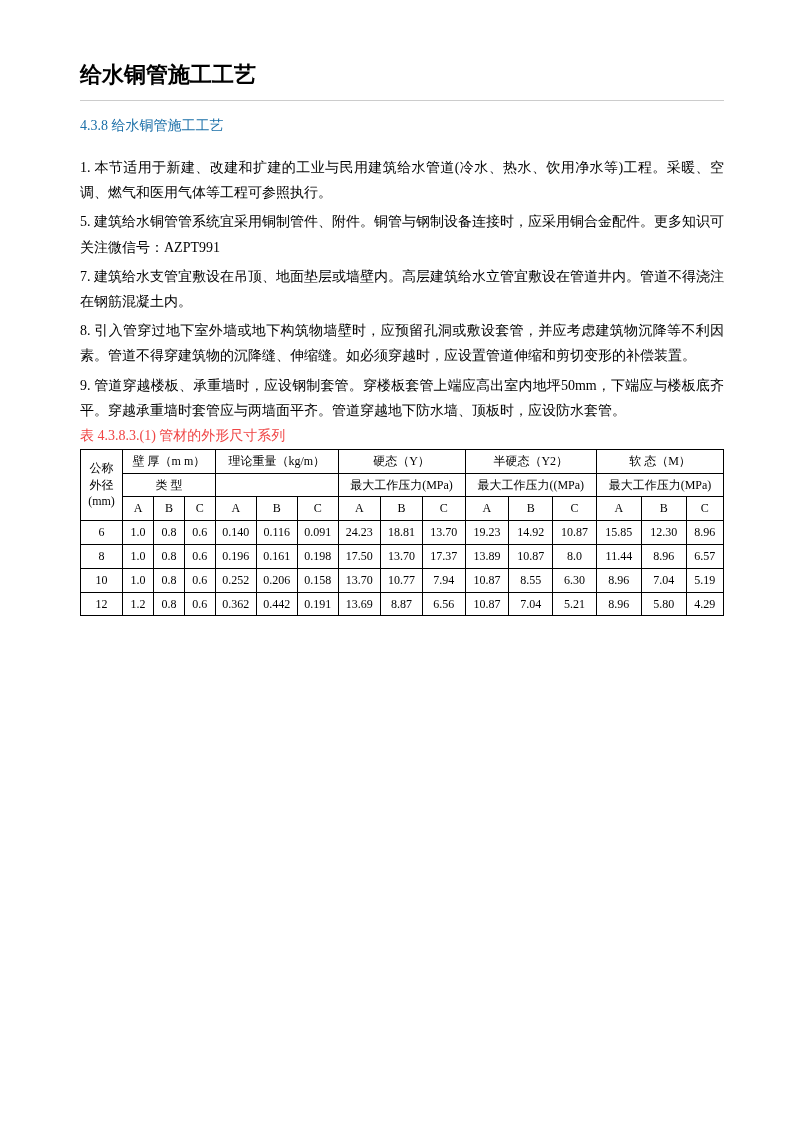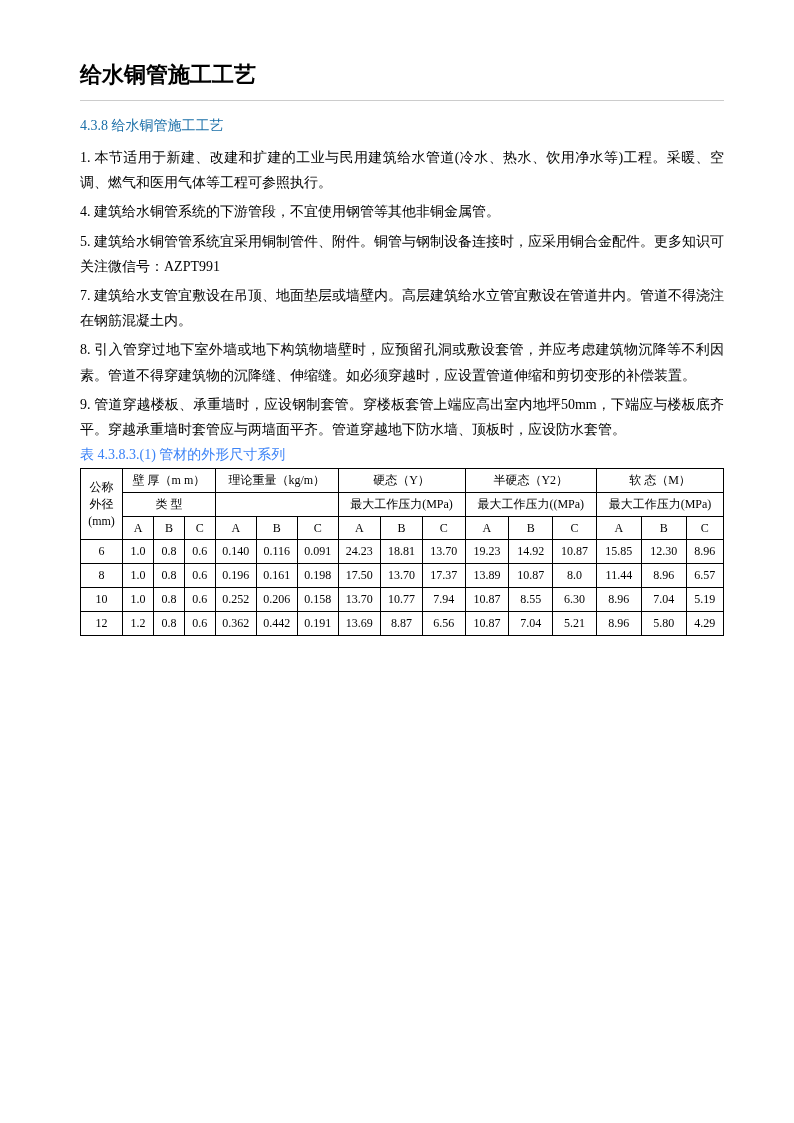--- a/index.html
+++ b/index.html
@@ -20,35 +20,35 @@
       font-family: "SimHei", "黑体", sans-serif;
     }
     .divider {
       border: none;
       border-top: 1px solid #ccc;
       margin-bottom: 16px;
     }
     .section-title {
       color: #1a6fa8;
       font-size: 14px;
-      margin-bottom: 10px;
+      margin-bottom: 20px;
     }
     .content-para {
       line-height: 1.8;
       margin-bottom: 4px;
       text-align: justify;
     }
     .link-text {
       color: #1a6fa8;
       text-decoration: underline;
     }
     .table-title {
       font-size: 14px;
       margin-bottom: 4px;
-      color: #3b82f6;
+      color: #ef4444;
     }
     table {
       border-collapse: collapse;
       width: 100%;
       font-size: 12px;
       margin-top: 1px;
     }
     table td, table th {
       border: 1px solid #000;
       padding: 3px 4px;
@@ -62,21 +62,20 @@
 
 <h1>给水铜管施工工艺</h1>
 <hr class="divider">
 
 <p class="section-title">
   <span>4.3.8</span>&nbsp;<span>给水铜管施工工艺</span>
 </p>
 
 <div>
   <p class="content-para">1. 本节适用于新建、改建和扩建的工业与民用建筑给水管道(冷水、热水、饮用净水等)工程。采暖、空调、燃气和医用气体等工程可参照执行。</p>
-  <p class="content-para">4. 建筑给水铜管系统的下游管段，不宜使用钢管等其他非铜金属管。</p>
   <p class="content-para">5. 建筑给水铜管管系统宜采用铜制管件、附件。铜管与钢制设备连接时，应采用铜合金配件。更多知识可关注微信号：AZPT991</p>
   <p class="content-para">7. 建筑给水支管宜敷设在吊顶、地面垫层或墙壁内。高层建筑给水立管宜敷设在管道井内。管道不得浇注在钢筋混凝土内。</p>
   <p class="content-para">8. 引入管穿过地下室外墙或地下构筑物墙壁时，应预留孔洞或敷设套管，并应考虑建筑物沉降等不利因素。管道不得穿建筑物的沉降缝、伸缩缝。如必须穿越时，应设置管道伸缩和剪切变形的补偿装置。</p>
   <p class="content-para">9. 管道穿越楼板、承重墙时，应设钢制套管。穿楼板套管上端应高出室内地坪50mm，下端应与楼板底齐平。穿越承重墙时套管应与两墙面平齐。管道穿越地下防水墙、顶板时，应设防水套管。</p>
 </div>
 
 <p class="table-title">表 4.3.8.3.(1)  管材的外形尺寸系列</p>
 
 <table>
   <thead>

